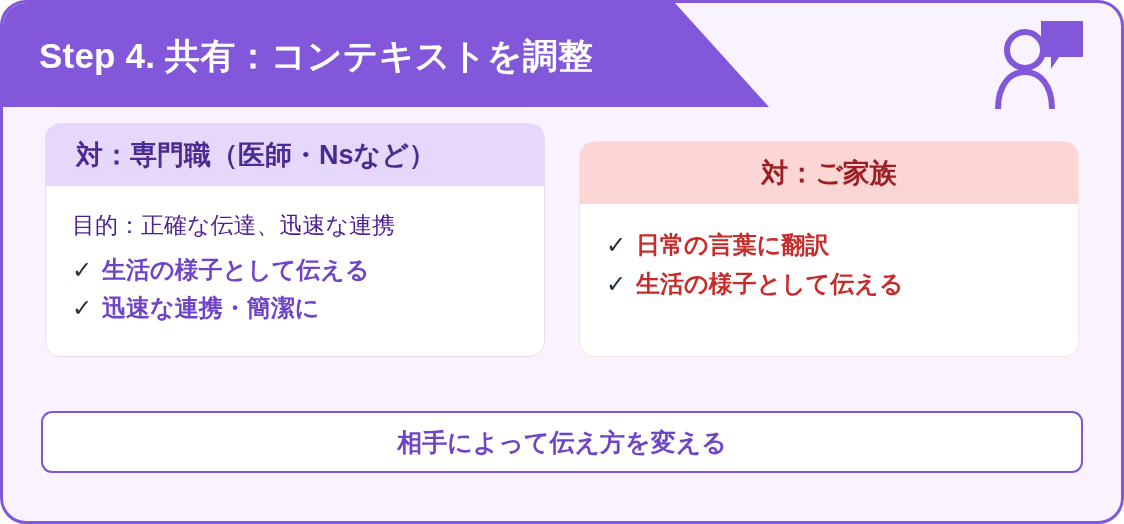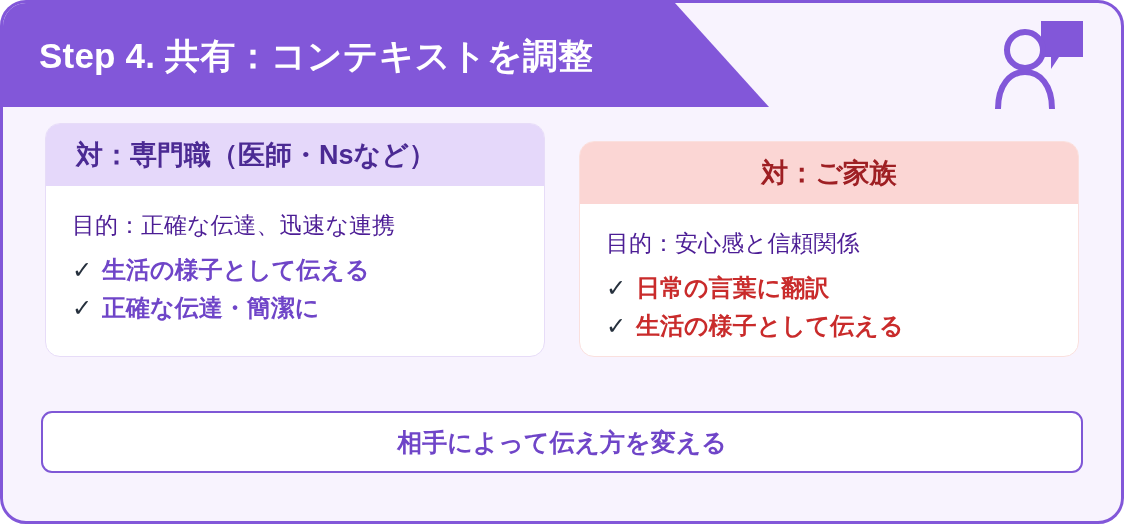--- a/index.html
+++ b/index.html
@@ -181,29 +181,28 @@
     <div class="panel pro">
       <div class="panel-head">対：専門職（医師・Nsなど）</div>
       <div class="panel-body">
         <div class="purpose-line">目的：正確な伝達、迅速な連携</div>
         <div class="check-item">
           <span class="check-mark">✓</span>
           <span class="check-text">生活の様子として伝える</span>
         </div>
         <div class="check-item">
           <span class="check-mark">✓</span>
-          <span class="check-text">正確な伝達・簡潔に</span>
+          <span class="check-text">迅速な連携・簡潔に</span>
         </div>
       </div>
     </div>
 
     <div class="panel fam">
       <div class="panel-head">対：ご家族</div>
       <div class="panel-body">
-        <div class="purpose-line">目的：安心感と信頼関係</div>
         <div class="check-item">
           <span class="check-mark">✓</span>
           <span class="check-text">日常の言葉に翻訳</span>
         </div>
         <div class="check-item">
           <span class="check-mark">✓</span>
           <span class="check-text">生活の様子として伝える</span>
         </div>
       </div>
     </div>

